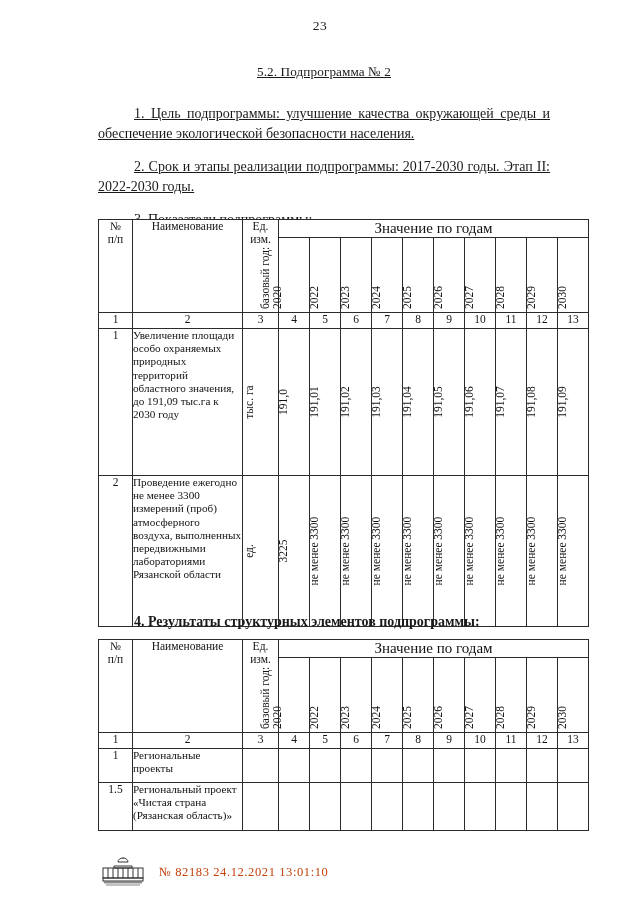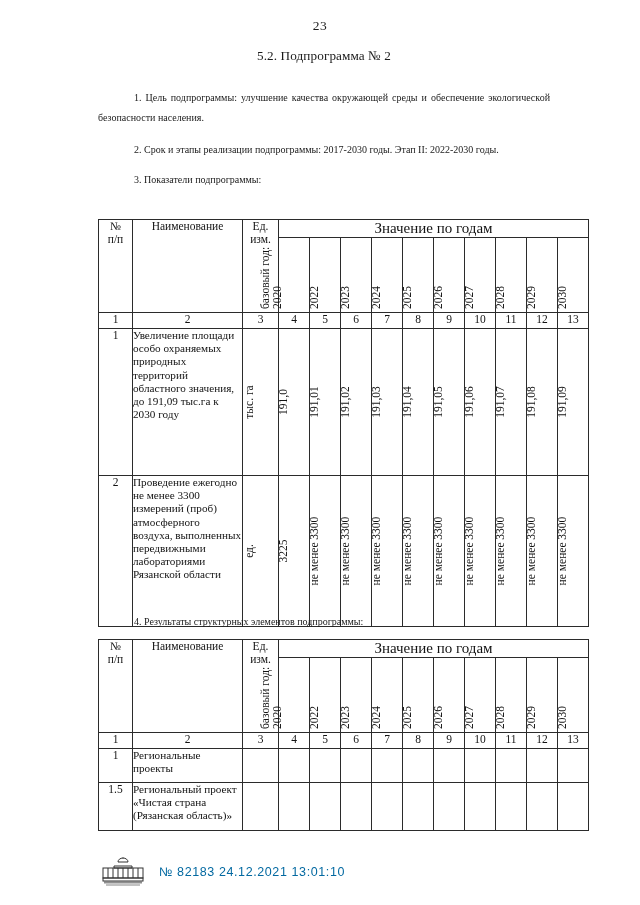--- a/index.html
+++ b/index.html
@@ -29,50 +29,52 @@
     left: 0;
     width: 640px;
     text-align: center;
     font-size: 13.5px;
     letter-spacing: 0.5px;
   }
 
   
   .doc-body {
     position: absolute;
-    top: 46px;
+    top: 62px;
     left: 98px;
     width: 452px;
+    text-decoration: underline;
   }
 
   .title-line {
     text-align: center;
     font-size: 13.2px;
     line-height: 20px;
     letter-spacing: 0.1px;
   }
   .title-line.first { margin-bottom: 1px; }
 
   .para {
-    font-size: 10px;
+    font-size: 14px;
     line-height: 19.5px;
     text-align: justify;
     text-justify: inter-word;
     margin-top: 0;
     text-indent: 36px;
   }
   .para.p1 { margin-top: 22px; }
   .para.p2 { margin-top: 13px; }
   .para.p3 { margin-top: 1px; }
 
   .section-head {
-    font-size: 10px;
+    font-size: 14px;
     line-height: 19.5px;
     text-indent: 36px;
     margin-top: 20px;
+    font-weight: bold;
   }
 
   
   .tbl-wrap {
     position: absolute;
     left: 98px;
   }
   #table1-wrap { top: 219px; }
   #table2-wrap { top: 639px; }
 
@@ -180,24 +182,24 @@
     display: flex;
     align-items: center;
     gap: 13px;
   }
   .stamp {
     width: 46px;
     height: 30px;
     position: relative;
   }
   .stamp-text {
-    font-family: Liberation Sans, sans-serif;
+    font-family: Liberation Serif, serif;
     font-size: 12.5px;
     letter-spacing: 0.6px;
-    color: #0369a1;
+    color: #c2410c;
     white-space: nowrap;
   }
 </style>
 </head>
 <body>
 
 <div class="page">
 
   <div class="page-number">23</div>
 

